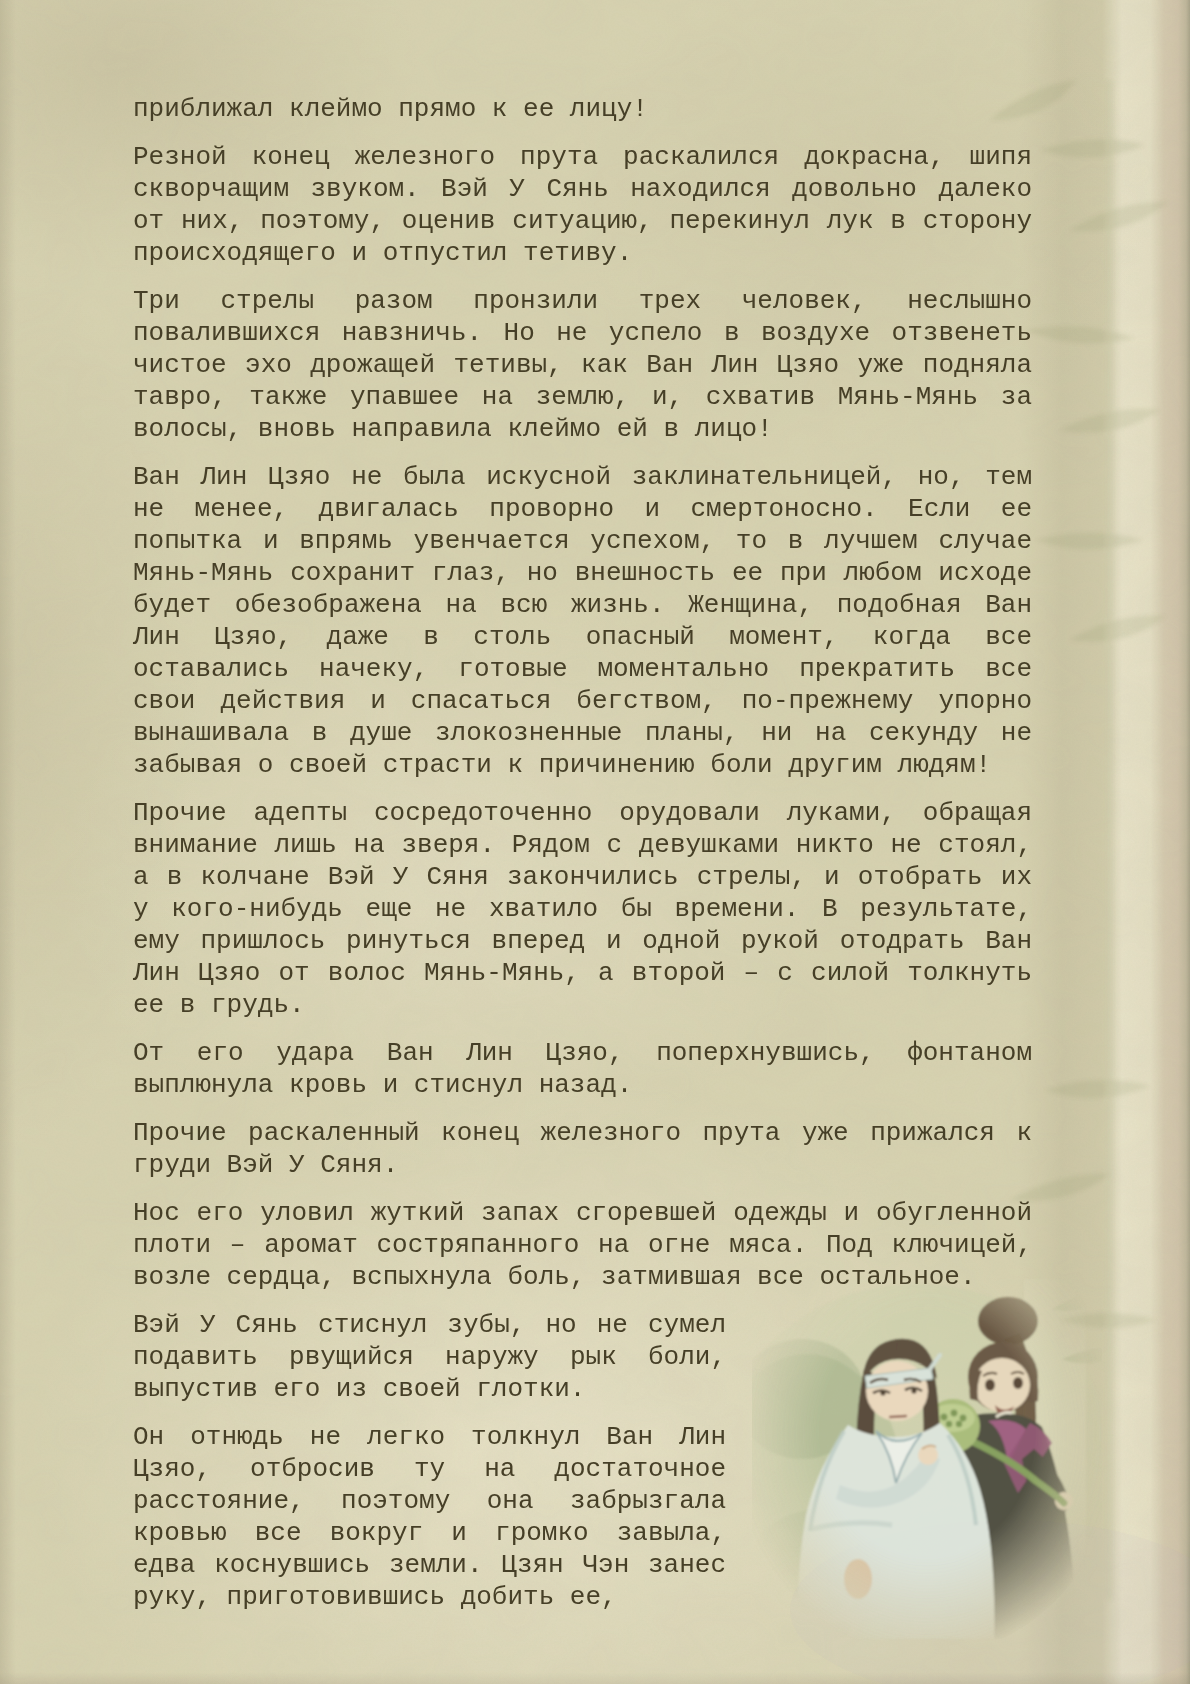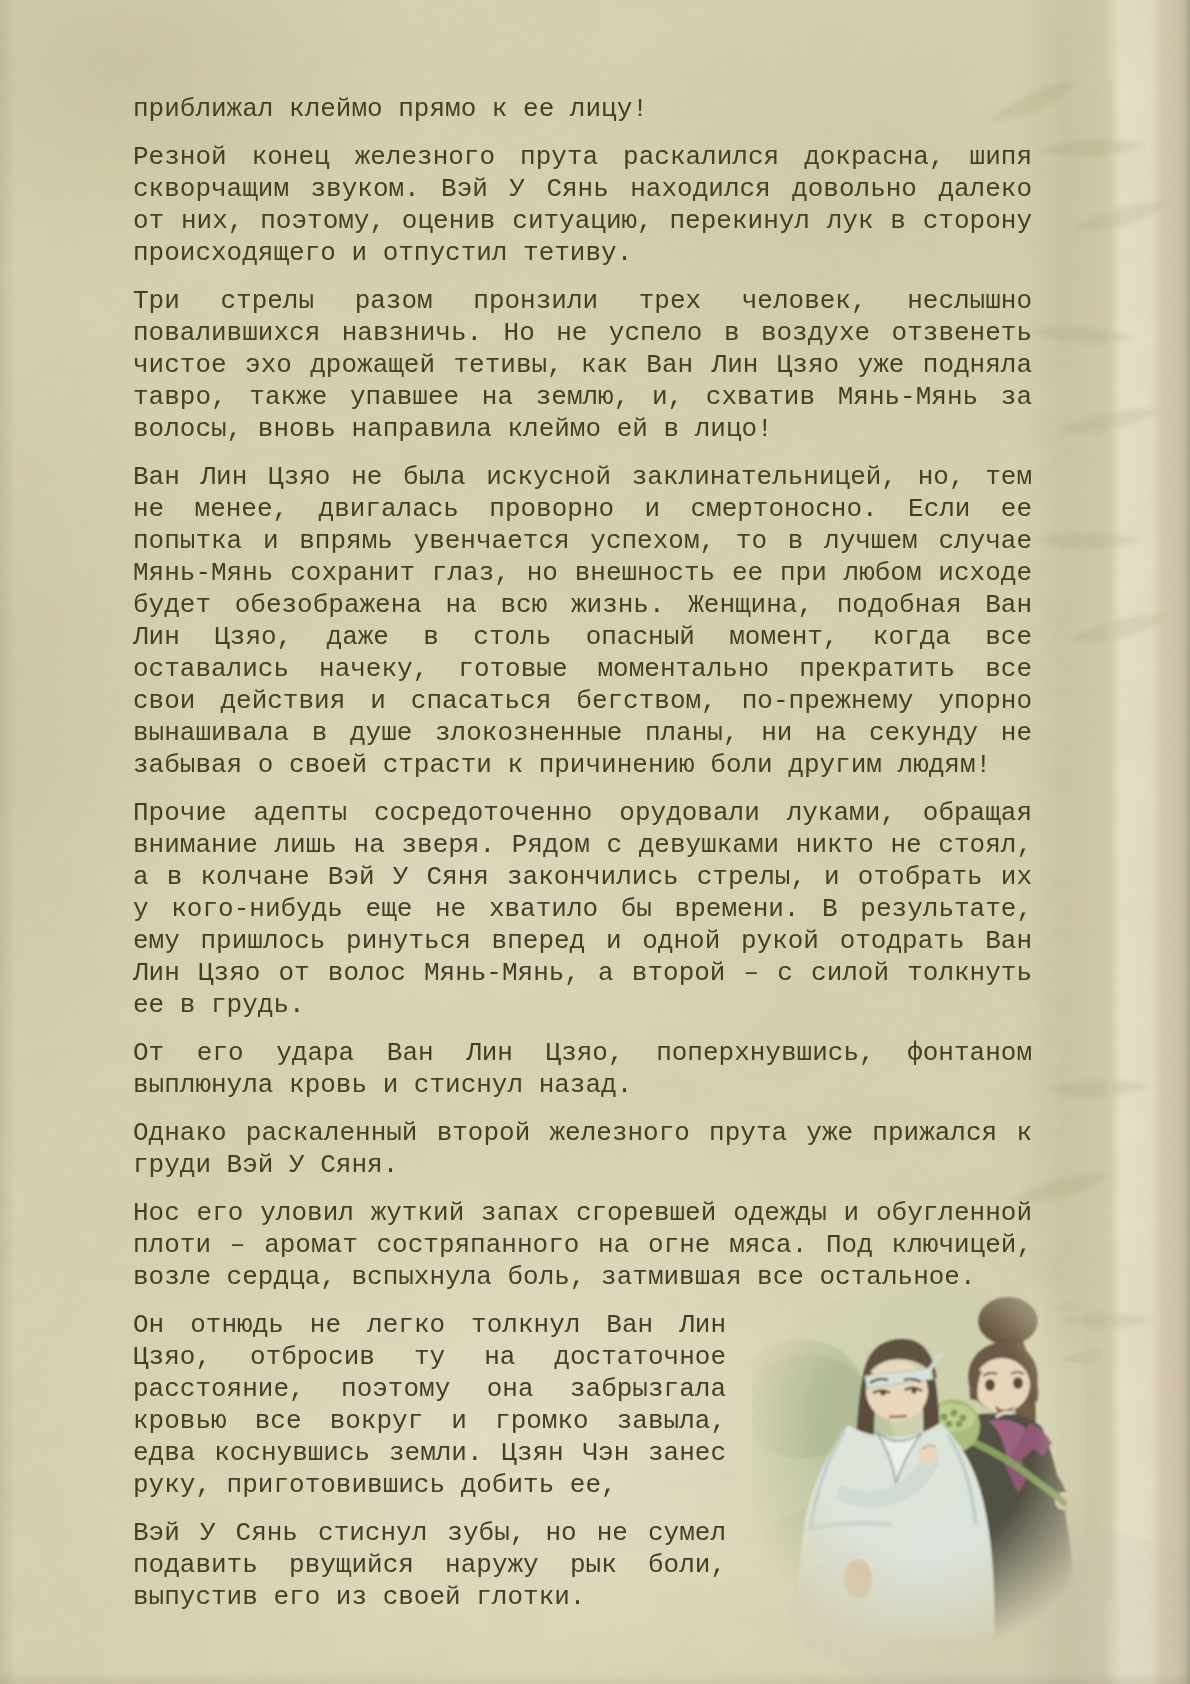--- a/index.html
+++ b/index.html
@@ -93,21 +93,21 @@
     <ellipse cx="1010" cy="1610" rx="220" ry="90" fill="#b8a8c0" opacity="0.07"></ellipse>
   </svg>
 
   <div class="text-column">
     <p>приближал клеймо прямо к ее лицу!</p>
     <p>Резной конец железного прута раскалился докрасна, шипя скворчащим звуком. Вэй У Сянь находился довольно далеко от них, поэтому, оценив ситуацию, перекинул лук в сторону происходящего и отпустил тетиву.</p>
     <p>Три стрелы разом пронзили трех человек, неслышно повалившихся навзничь. Но не успело в воздухе отзвенеть чистое эхо дрожащей тетивы, как Ван Лин Цзяо уже подняла тавро, также упавшее на землю, и, схватив Мянь-Мянь за волосы, вновь направила клеймо ей в лицо!</p>
     <p>Ван Лин Цзяо не была искусной заклинательницей, но, тем не менее, двигалась проворно и смертоносно. Если ее попытка и впрямь увенчается успехом, то в лучшем случае Мянь-Мянь сохранит глаз, но внешность ее при любом исходе будет обезображена на всю жизнь. Женщина, подобная Ван Лин Цзяо, даже в столь опасный момент, когда все оставались начеку, готовые моментально прекратить все свои действия и спасаться бегством, по-прежнему упорно вынашивала в душе злокозненные планы, ни на секунду не забывая о своей страсти к причинению боли другим людям!</p>
     <p>Прочие адепты сосредоточенно орудовали луками, обращая внимание лишь на зверя. Рядом с девушками никто не стоял, а в колчане Вэй У Сяня закончились стрелы, и отобрать их у кого-нибудь еще не хватило бы времени. В результате, ему пришлось ринуться вперед и одной рукой отодрать Ван Лин Цзяо от волос Мянь-Мянь, а второй – с силой толкнуть ее в грудь.</p>
     <p>От его удара Ван Лин Цзяо, поперхнувшись, фонтаном выплюнула кровь и стиснул назад.</p>
-    <p>Однако раскаленный второй железного прута уже прижался к груди Вэй У Сяня.</p>
+    <p>Прочие раскаленный конец железного прута уже прижался к груди Вэй У Сяня.</p>
     <p>Нос его уловил жуткий запах сгоревшей одежды и обугленной плоти – аромат состряпанного на огне мяса. Под ключицей, возле сердца, вспыхнула боль, затмившая все остальное.</p>
 
     <div class="inline-figure" role="img" aria-label="Акварельная иллюстрация: два юных заклинателя плечом к плечу — один с бледно-голубой лобной лентой хмурится, второй улыбается и держит зелёную коробочку лотоса на стебле над его плечом">
       <svg viewBox="0 0 350 400" xmlns="http://www.w3.org/2000/svg">
         <defs>
           <radialGradient id="fadeG" cx="50%" cy="46%" r="56%">
             <stop offset="55%" stop-color="#ffffff" stop-opacity="1"></stop>
             <stop offset="100%" stop-color="#ffffff" stop-opacity="0"></stop>
           </radialGradient>
           <mask id="fadeM">
@@ -182,16 +182,16 @@
 
             <path d="M88 236 q36 16 64 -6 q16 -14 22 -26 l14 6 q-10 30 -38 42 q-34 14 -66 -2z" fill="#cfdcd8"></path>
             <circle cx="176" cy="206" r="10" fill="#ecd9bf"></circle>
             <path d="M170 200 q8 -6 14 -2" stroke="#caa985" stroke-width="2" fill="none"></path>
             <ellipse cx="106" cy="330" rx="14" ry="20" fill="#d9a06a" opacity="0.55"></ellipse>
           </g>
         </g>
       </svg>
     </div>
 
+    <p>Вэй У Сянь стиснул зубы, но не сумел подавить рвущийся наружу рык боли, выпустив его из своей глотки.</p>
     <p>Он отнюдь не легко толкнул Ван Лин Цзяо, отбросив ту на достаточное расстояние, поэтому она забрызгала кровью все вокруг и громко завыла, едва коснувшись земли. Цзян Чэн занес руку, приготовившись добить ее,</p>
-    <p>Вэй У Сянь стиснул зубы, но не сумел подавить рвущийся наружу рык боли, выпустив его из своей глотки.</p>
   </div>
 </div>
 
 </body></html>

